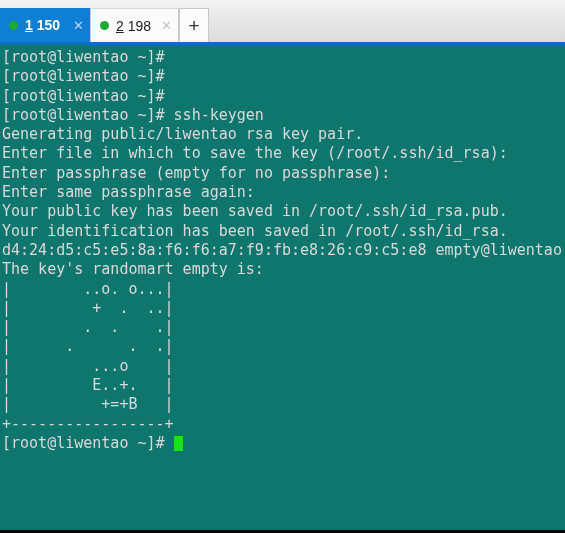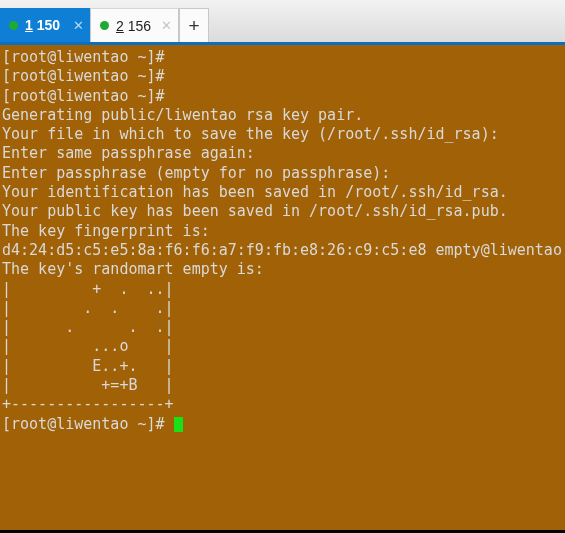--- a/index.html
+++ b/index.html
@@ -92,21 +92,21 @@
     justify-content: center;
     font-size: 19px;
     color: #333333;
     line-height: 1;
   }
 
   
   .terminal {
     width: 565px;
     height: 485px;
-    background: #a16207;
+    background: #0f766e;
     color: #d8d8d8;
     box-sizing: border-box;
     padding: 3px 0 0 2px;
     overflow: hidden;
   }
   .term-line {
     font-family: "DejaVu Sans Mono", "Liberation Mono", monospace;
     font-size: 15px;
     line-height: 19.3px;
     white-space: pre;
@@ -130,41 +130,42 @@
   <div class="tab active">
     <span class="dot"></span>
     <span class="tab-num">1</span>
     <span class="tab-label">150</span>
     <span class="tab-close">✕</span>
   </div>
 
   <div class="tab inactive">
     <span class="dot"></span>
     <span class="tab-num">2</span>
-    <span class="tab-label">156</span>
+    <span class="tab-label">198</span>
     <span class="tab-close">✕</span>
   </div>
 
   <div class="newtab">+</div>
 
 </div>
 
 <div class="terminal">
   <div class="term-line">[root@liwentao ~]#</div>
   <div class="term-line">[root@liwentao ~]#</div>
   <div class="term-line">[root@liwentao ~]#</div>
+  <div class="term-line">[root@liwentao ~]# ssh-keygen</div>
   <div class="term-line">Generating public/liwentao rsa key pair.</div>
-  <div class="term-line">Your file in which to save the key (/root/.ssh/id_rsa):</div>
+  <div class="term-line">Enter file in which to save the key (/root/.ssh/id_rsa):</div>
+  <div class="term-line">Enter passphrase (empty for no passphrase):</div>
   <div class="term-line">Enter same passphrase again:</div>
-  <div class="term-line">Enter passphrase (empty for no passphrase):</div>
+  <div class="term-line">Your public key has been saved in /root/.ssh/id_rsa.pub.</div>
   <div class="term-line">Your identification has been saved in /root/.ssh/id_rsa.</div>
-  <div class="term-line">Your public key has been saved in /root/.ssh/id_rsa.pub.</div>
-  <div class="term-line">The key fingerprint is:</div>
   <div class="term-line">d4:24:d5:c5:e5:8a:f6:f6:a7:f9:fb:e8:26:c9:c5:e8 empty@liwentao</div>
   <div class="term-line">The key's randomart empty is:</div>
+  <div class="term-line">|        ..o. o...|</div>
   <div class="term-line">|         +  .  ..|</div>
   <div class="term-line">|        .  .    .|</div>
   <div class="term-line">|      .      .  .|</div>
   <div class="term-line">|         ...o    |</div>
   <div class="term-line">|         E..+.   |</div>
   <div class="term-line">|          +=+B   |</div>
   <div class="term-line">+-----------------+</div>
   <div class="term-line"><span>[root@liwentao ~]# </span><span class="cursor"></span></div>
 </div>
 

